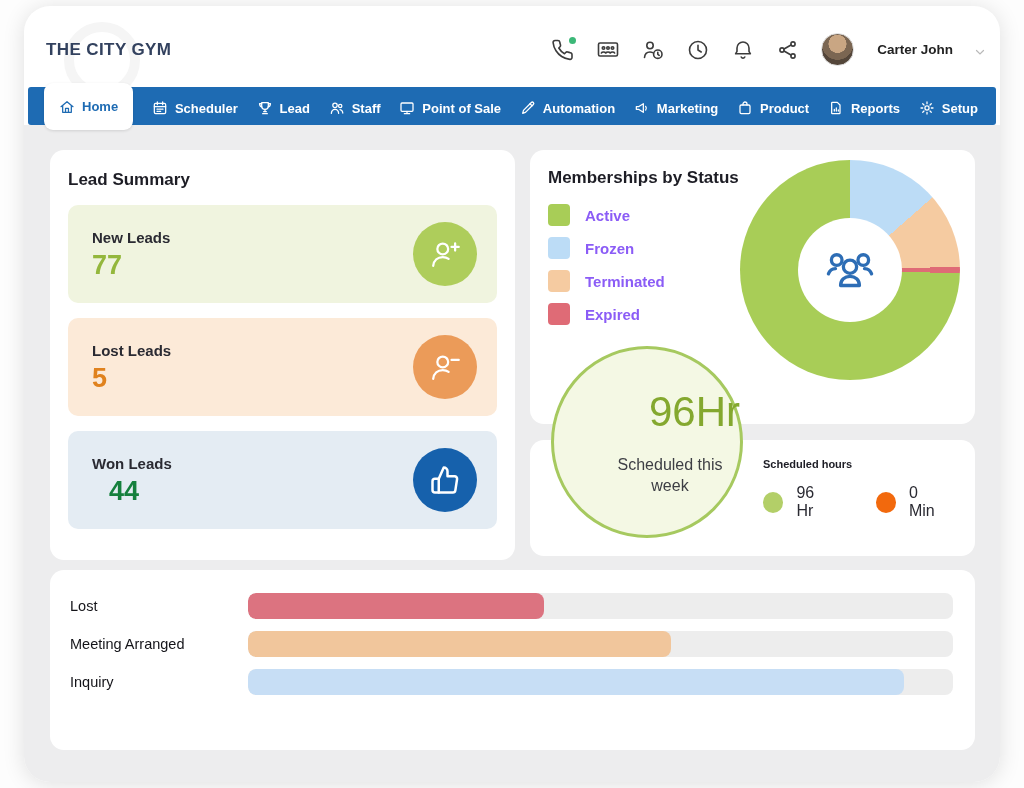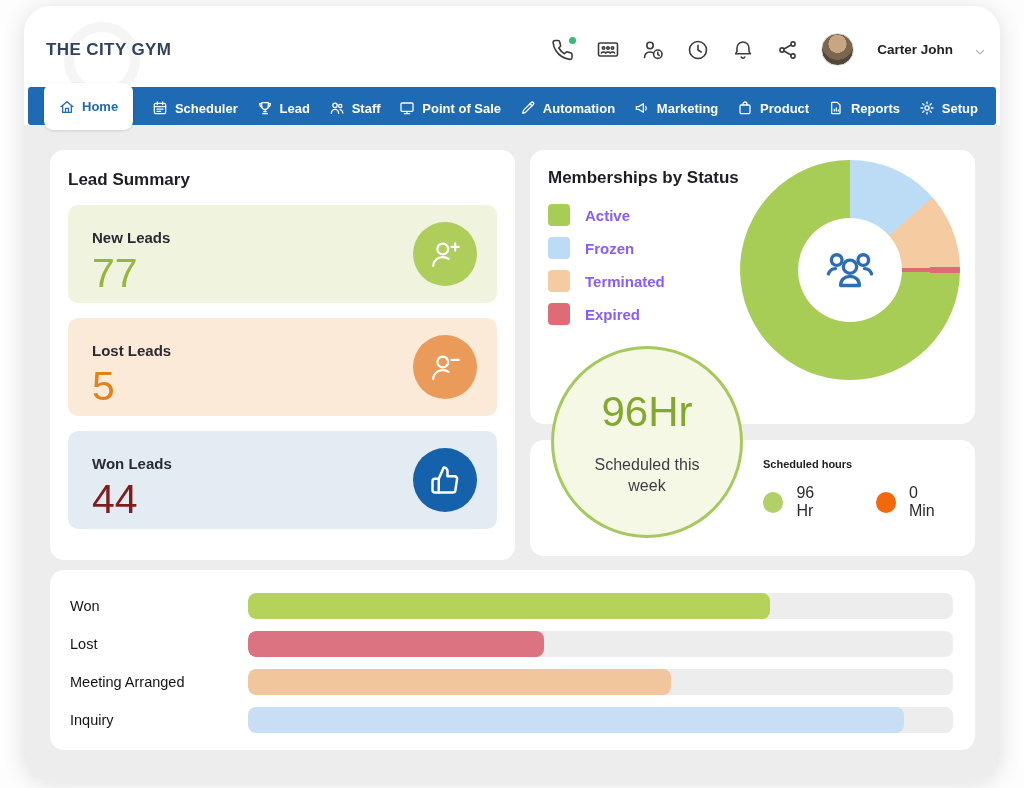--- a/index.html
+++ b/index.html
@@ -26,21 +26,21 @@
 
   
   .content { position:absolute; left:0; right:0; top:119px; bottom:0; background:#ededee; border-radius:0 0 26px 26px; }
   .card { position:absolute; background:#fff; border-radius:14px; }
 
   
   .lead-card { left:26px; top:25px; width:465px; height:410px; padding:20px 18px; }
   .card-title { font-size:17px; font-weight:bold; color:#1d1d25; }
   .stat { position:relative; border-radius:10px; height:98px; margin-top:15px; padding:24px 0 0 24px; cursor:pointer; }
   .stat-label { font-size:15px; font-weight:bold; color:#2a2a32; }
-  .stat-value { font-size:41px; font-weight:400; margin-top:4px; }
+  .stat-value { font-size:27px; font-weight:700; margin-top:4px; }
   .stat-circle { position:absolute; right:20px; top:17px; width:64px; height:64px; border-radius:50%; display:flex; align-items:center; justify-content:center; }
   .stat-circle svg { width:36px; height:36px; stroke:#fff; fill:none; stroke-width:2; stroke-linecap:round; stroke-linejoin:round; }
 
   
   .mem-card { left:506px; top:25px; width:445px; height:274px; padding:18px; }
   .legend { margin-top:16px; display:flex; flex-direction:column; gap:11px; width:170px; }
   .lg-row { display:flex; align-items:center; gap:15px; }
   .lg-swatch { width:22px; height:22px; border-radius:4px; flex:0 0 auto; }
   .lg-label { font-size:15px; font-weight:600; color:#8b5cf6; }
   .donut { position:absolute; left:210px; top:10px; width:220px; height:220px; border-radius:50%; }
@@ -49,21 +49,21 @@
 
   
   .sched-card { left:506px; top:315px; width:445px; height:116px; }
   .sched-inner { position:absolute; left:233px; top:18px; }
   .sched-title { font-size:11px; font-weight:bold; color:#1d1d25; }
   .sched-legend { display:flex; align-items:center; gap:13px; margin-top:14px; }
   .dot { width:21px; height:21px; border-radius:50%; }
   .dot-label { font-size:16px; color:#2a2a32; margin-right:28px; }
 
   
-  .big-circle { position:absolute; left:527px; top:221px; width:192px; height:192px; border-radius:50%; background:#f4f8e4; border:3px solid #a6c95f; z-index:5; display:flex; flex-direction:column; align-items:center; justify-content:center; text-align:center; }
+  .big-circle { position:absolute; left:527px; top:221px; width:192px; height:192px; border-radius:50%; background:#f4f8e4; border:3px solid #a6c95f; z-index:5; display:flex; flex-direction:column; align-items:flex-end; justify-content:center; text-align:center; }
   .big-value { font-size:42px; color:#84a82f; }
   .big-label { font-size:16px; color:#3d3e44; line-height:1.3; width:140px; margin-top:19px; }
 
   
   .bars-card { left:26px; top:445px; width:925px; height:180px; padding:17px 22px 0 20px; }
   .bar-row { display:flex; align-items:center; height:38px; }
   .bar-label { width:178px; font-size:14.5px; color:#141419; }
   .bar-track { flex:1; height:26px; background:#ededed; border-radius:8px; position:relative; overflow:hidden; }
   .bar-fill { height:100%; border-radius:8px; }
 
@@ -233,21 +233,21 @@
           <svg viewBox="0 0 32 32">
               <circle cx="14" cy="11.5" r="4.8"></circle>
               <path d="M5.5 26.5c.6-5 4-7.8 8.5-7.8 2 0 3.8.55 5.2 1.6"></path>
               <path d="M21.8 9.7h6.4"></path>
             </svg>
         </div>
       </div>
 
       <div class="stat" style="background-color: rgb(228, 236, 243);">
         <div class="stat-label">Won Leads</div>
-        <div class="stat-value" style="color: #7f1d1d;">44</div>
+        <div class="stat-value" style="color: #15803d; margin-left: 17px;">44</div>
         <div class="stat-circle" style="background-color: rgb(22, 97, 172);">
           <svg viewBox="0 0 24 24" style="width:30px;height:30px">
               <path d="M14 9V5a3 3 0 0 0-3-3L7 11v11h11.28a2 2 0 0 0 2-1.7l1.38-9a2 2 0 0 0-2-2.3z"></path>
               <path d="M7 22H4a2 2 0 0 1-2-2v-7a2 2 0 0 1 2-2h3"></path>
             </svg>
         </div>
       </div>
     </div>
 
     <div class="card mem-card">
@@ -295,26 +295,20 @@
       </div>
     </div>
 
     <div class="big-circle">
       <div class="big-value">96Hr</div>
       <div class="big-label">Scheduled this week</div>
     </div>
 
     <div class="card bars-card">
       <div class="bar-row">
-        <span class="bar-label">Won</span>
-        <div class="bar-track">
-          <div class="bar-fill" style="background-color: rgb(181, 211, 91); width: 74%;"></div>
-        </div>
-      </div>
-      <div class="bar-row">
         <span class="bar-label">Lost</span>
         <div class="bar-track">
           <div class="bar-fill" style="background-color: rgb(220, 115, 128); width: 42%;"></div>
         </div>
       </div>
       <div class="bar-row">
         <span class="bar-label">Meeting Arranged</span>
         <div class="bar-track">
           <div class="bar-fill" style="background-color: rgb(241, 198, 156); width: 60%;"></div>
         </div>

